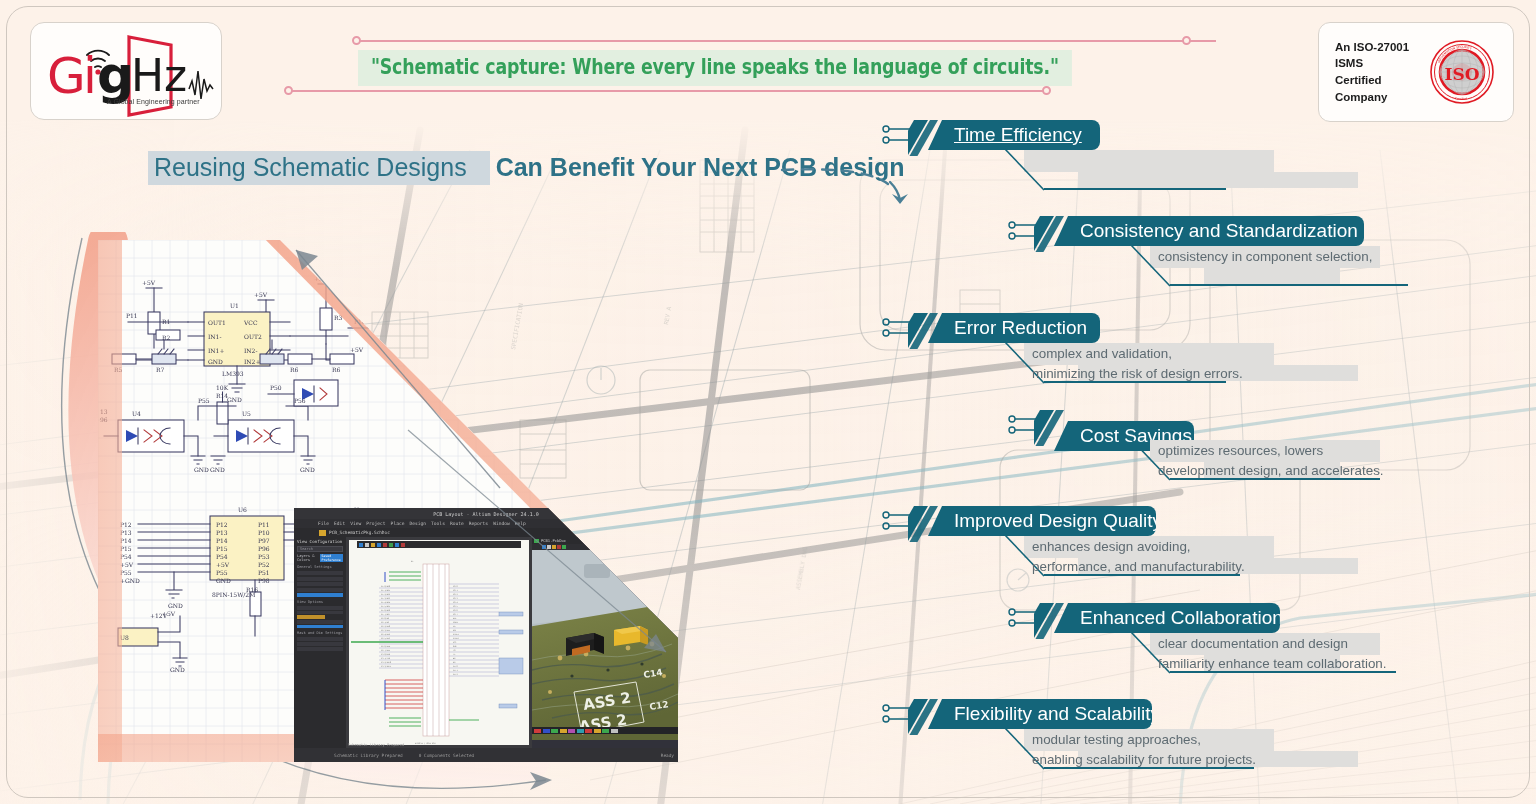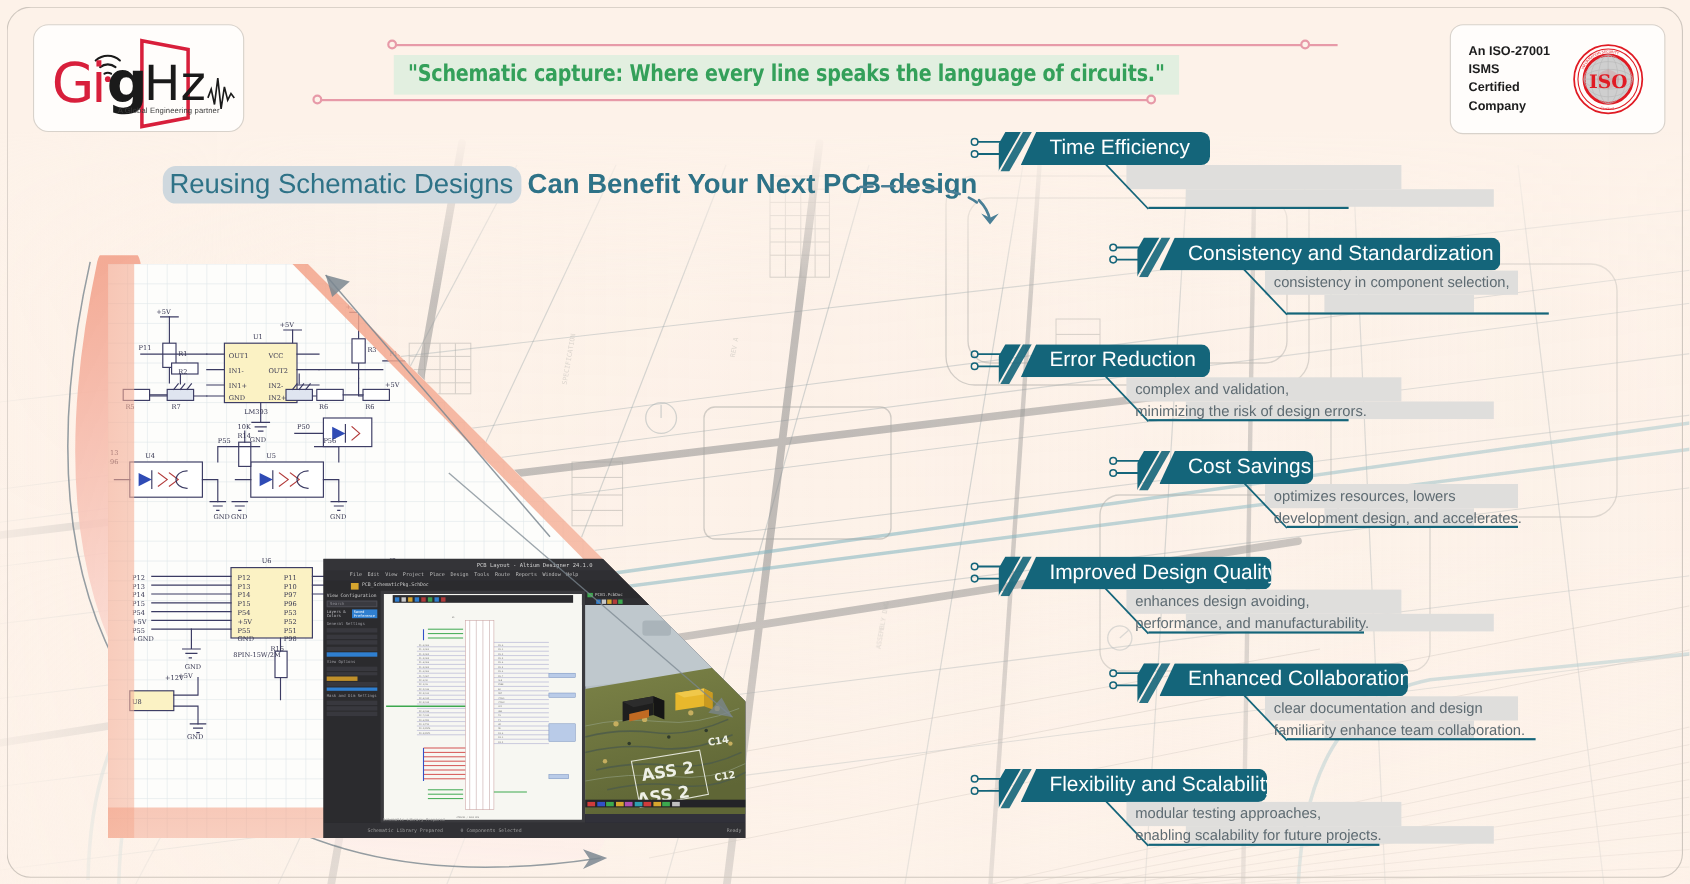--- a/index.html
+++ b/index.html
@@ -93,22 +93,21 @@
   }
   .iso-seal{position:relative;width:66px;height:66px;margin-left:2px;}
   
   .title{
     position:absolute; left:148px; top:153px;
     font-size:25px; color:#2e7287; z-index:40;
     white-space:nowrap;
   }
   .title .hl{
     background:#cfd8de; color:#2e7287;
-    padding:2px 7px 4px 6px;
-    border-radius:12px;
+    padding:2px 23px 4px 6px;
   }
   .title .rest{ font-weight:bold; padding-left:6px; }
   .dash-arrow{position:absolute;left:778px;top:152px;z-index:40;}
   
   .collage{
     position:absolute; left:60px; top:232px;
     width:600px; height:572px; z-index:20;
   }
   .sweep{position:absolute;left:0;top:0;}
   .clip-card{
@@ -844,21 +843,21 @@
   <div class="callout" style="left:882px; top:120px; width:520px; height:70px;">
     <svg class="co-conn" width="30" height="24" viewBox="0 0 30 24">
       <circle cx="4" cy="5" r="3" fill="none" stroke="#14657a" stroke-width="1.4"></circle>
       <circle cx="4" cy="16" r="3" fill="none" stroke="#14657a" stroke-width="1.4"></circle>
       <path d="M7 5 H30 M7 16 H30" stroke="#14657a" stroke-width="1.6" fill="none"></path>
     </svg>
     <svg class="co-slash" style="left:26px;" width="40" height="36" viewBox="0 0 40 36">
       <path d="M6 0 L20 0 L14 36 L0 36 Z" fill="#14657a" transform="skewX(-22)"></path>
       <path d="M22 0 L30 0 L24 36 L16 36 Z" fill="#14657a" transform="skewX(-22)" opacity=".9"></path>
     </svg>
-    <div class="co-banner" style="left:46px; width:172px;">Time Efficiency</div>
+    <div class="co-banner" style="left:46px; width:172px;text-decoration:underline;">Time Efficiency</div>
     <div class="co-grey" style="left:142px; top:30px; width:250px; height:22px;"></div>
     <div class="co-grey" style="left:196px; top:52px; width:280px; height:16px;"></div>
     <svg class="co-diag" style="left:120px; top:28px;" width="200" height="44" viewBox="0 0 200 44">
       <path d="M2 0 L42 42" stroke="#14657a" stroke-width="1.6" fill="none"></path>
     </svg>
     <div class="co-underline" style="left:162px; top:68px; width:182px;"></div>
   </div>
 
   <div class="callout" style="left:1008px; top:216px; width:410px; height:70px;">
     <svg class="co-conn" width="30" height="24" viewBox="0 0 30 24">
@@ -908,21 +907,21 @@
   <div class="callout" style="left:1008px; top:410px; width:410px; height:70px;">
     <svg class="co-conn" width="30" height="24" viewBox="0 0 30 24">
       <circle cx="4" cy="5" r="3" fill="none" stroke="#14657a" stroke-width="1.4"></circle>
       <circle cx="4" cy="16" r="3" fill="none" stroke="#14657a" stroke-width="1.4"></circle>
       <path d="M7 5 H30 M7 16 H30" stroke="#14657a" stroke-width="1.6" fill="none"></path>
     </svg>
     <svg class="co-slash" style="left:26px;" width="40" height="36" viewBox="0 0 40 36">
       <path d="M6 0 L20 0 L14 36 L0 36 Z" fill="#14657a" transform="skewX(-22)"></path>
       <path d="M22 0 L30 0 L24 36 L16 36 Z" fill="#14657a" transform="skewX(-22)" opacity=".9"></path>
     </svg>
-    <div class="co-banner" style="left:46px; width:140px;">Cost Savings</div>
+    <div class="co-banner" style="left:46px; width:140px;margin-top:11px;">Cost Savings</div>
     <div class="co-grey" style="left:142px; top:30px; width:230px; height:22px;"></div>
     <div class="co-grey" style="left:196px; top:52px; width:136px; height:16px;"></div>
     <svg class="co-diag" style="left:120px; top:28px;" width="200" height="44" viewBox="0 0 200 44">
       <path d="M2 0 L42 42" stroke="#14657a" stroke-width="1.6" fill="none"></path>
     </svg>
     <div class="co-underline" style="left:162px; top:68px; width:210px;"></div>
     <div class="co-text" style="left:150px; top:31px;">
       <div>optimizes resources, lowers</div>
       <div>development design, and accelerates.</div>
     </div>

